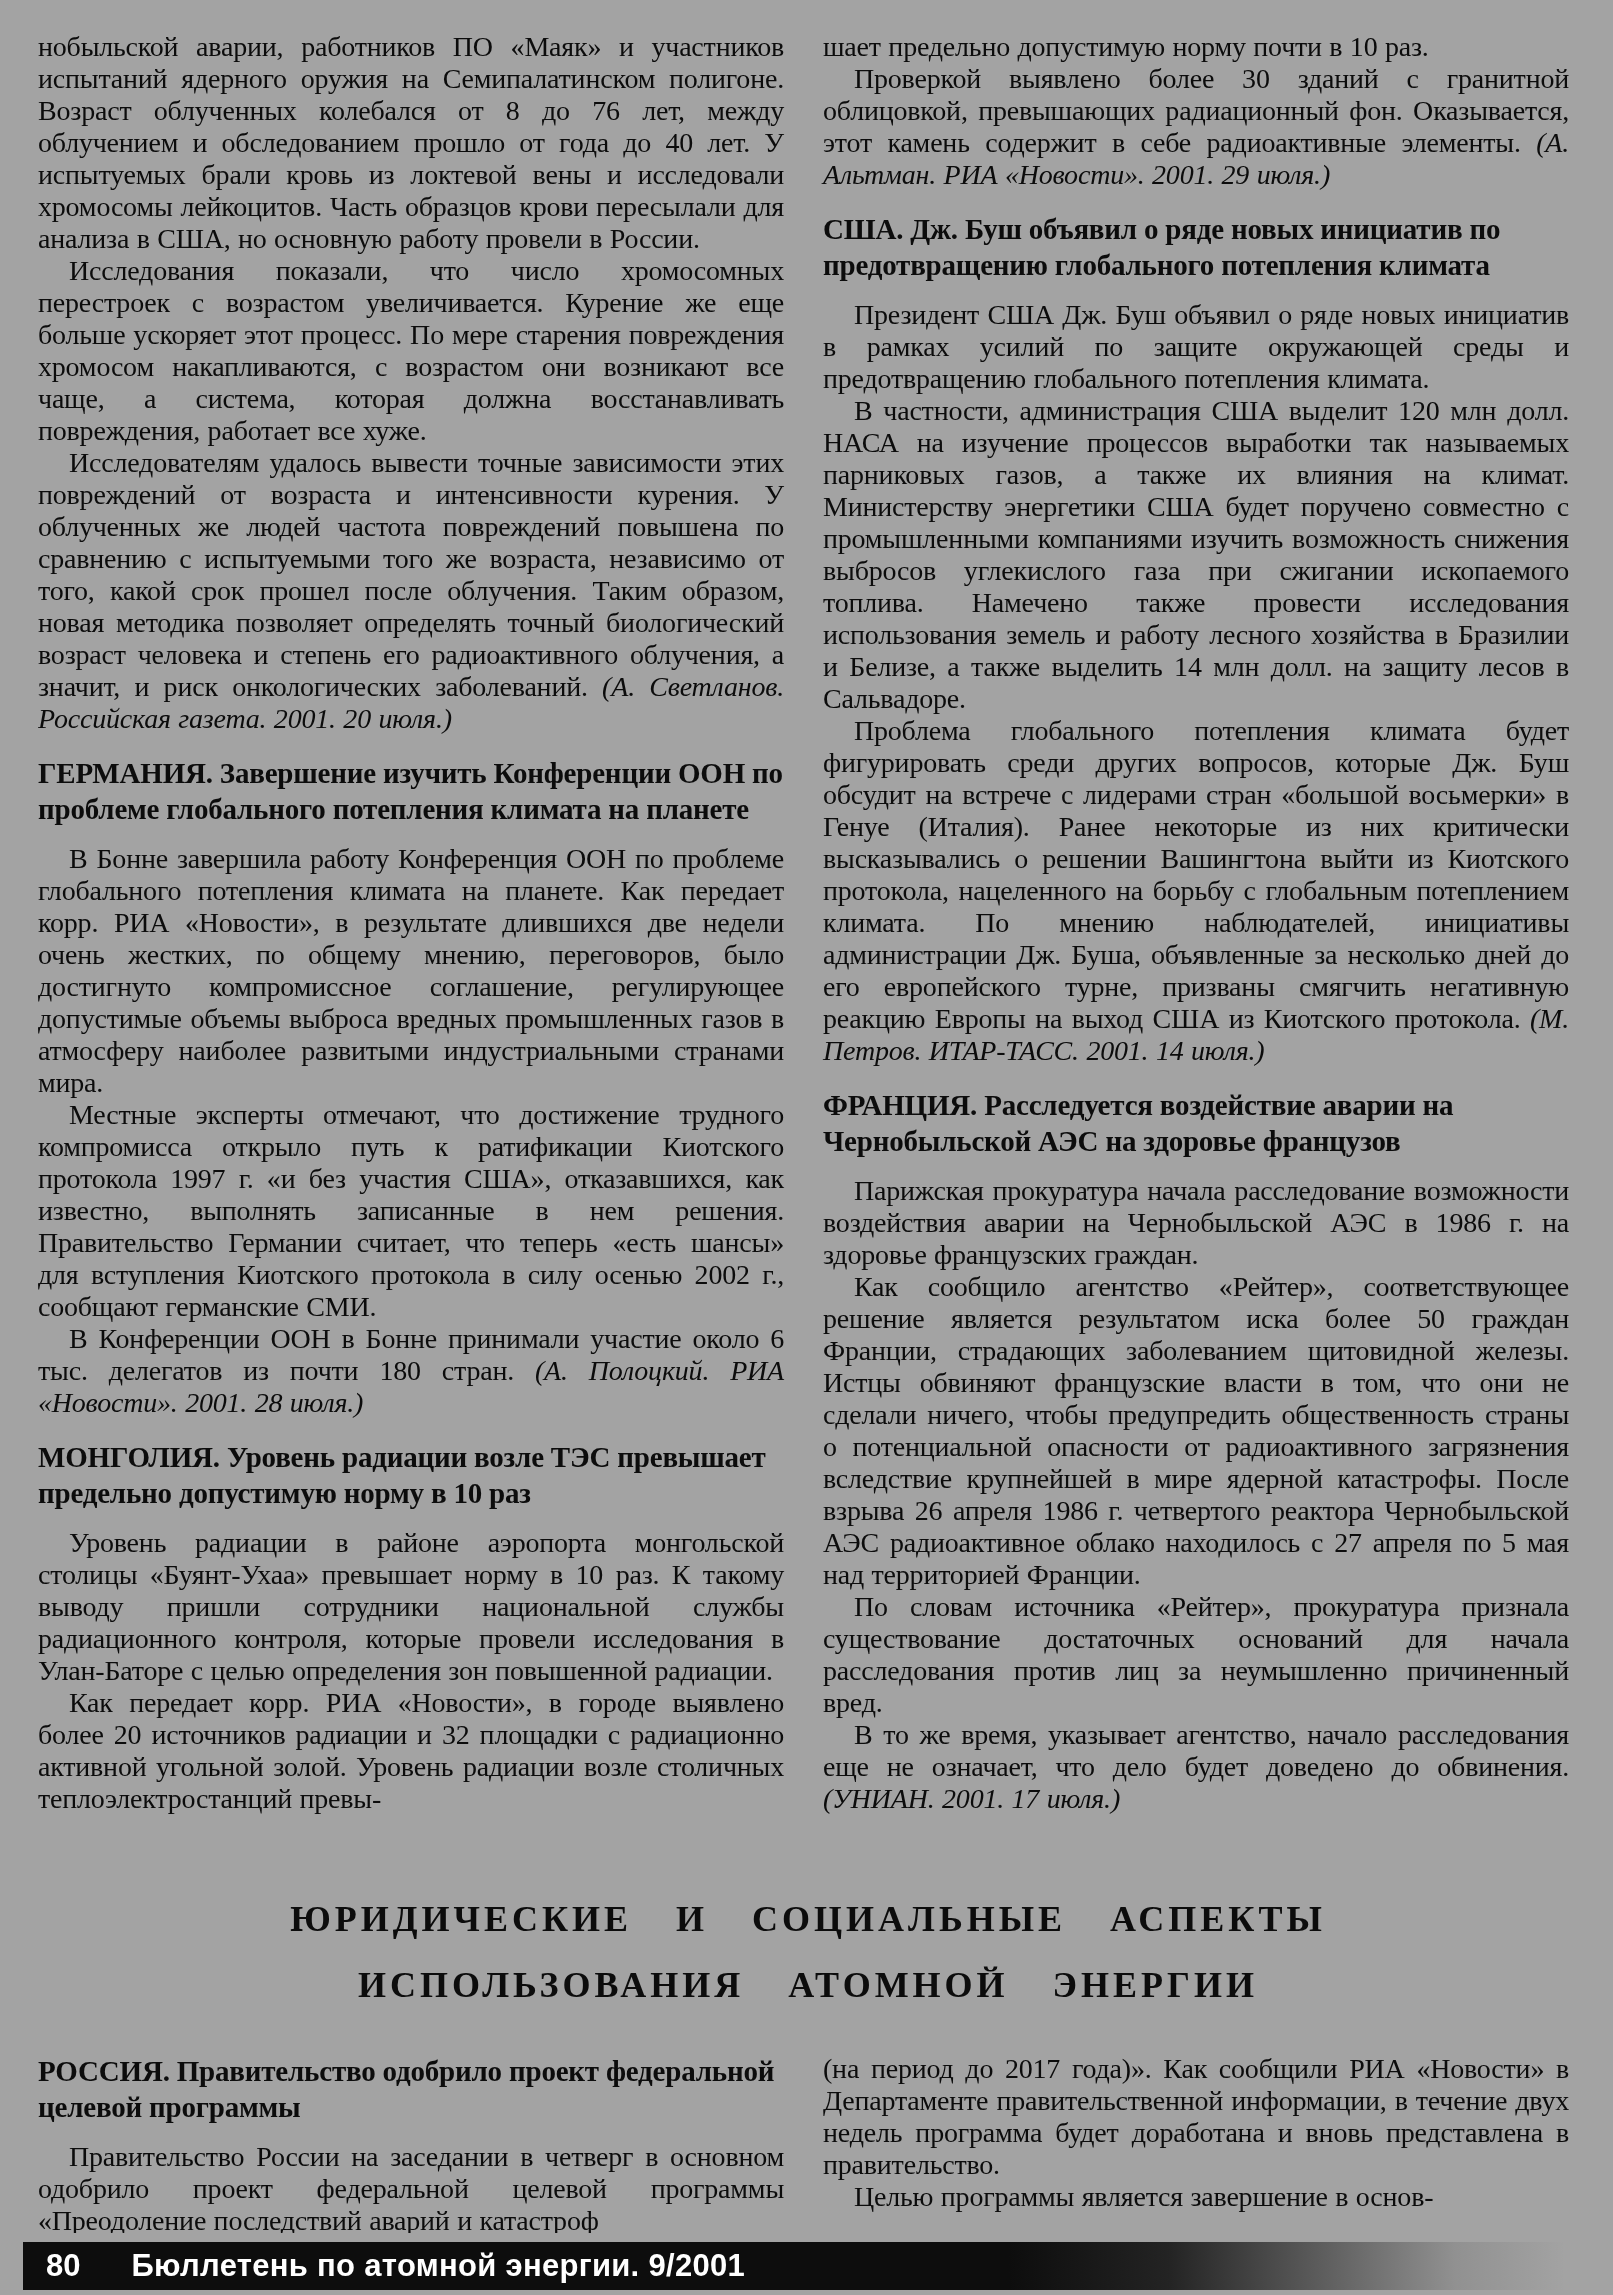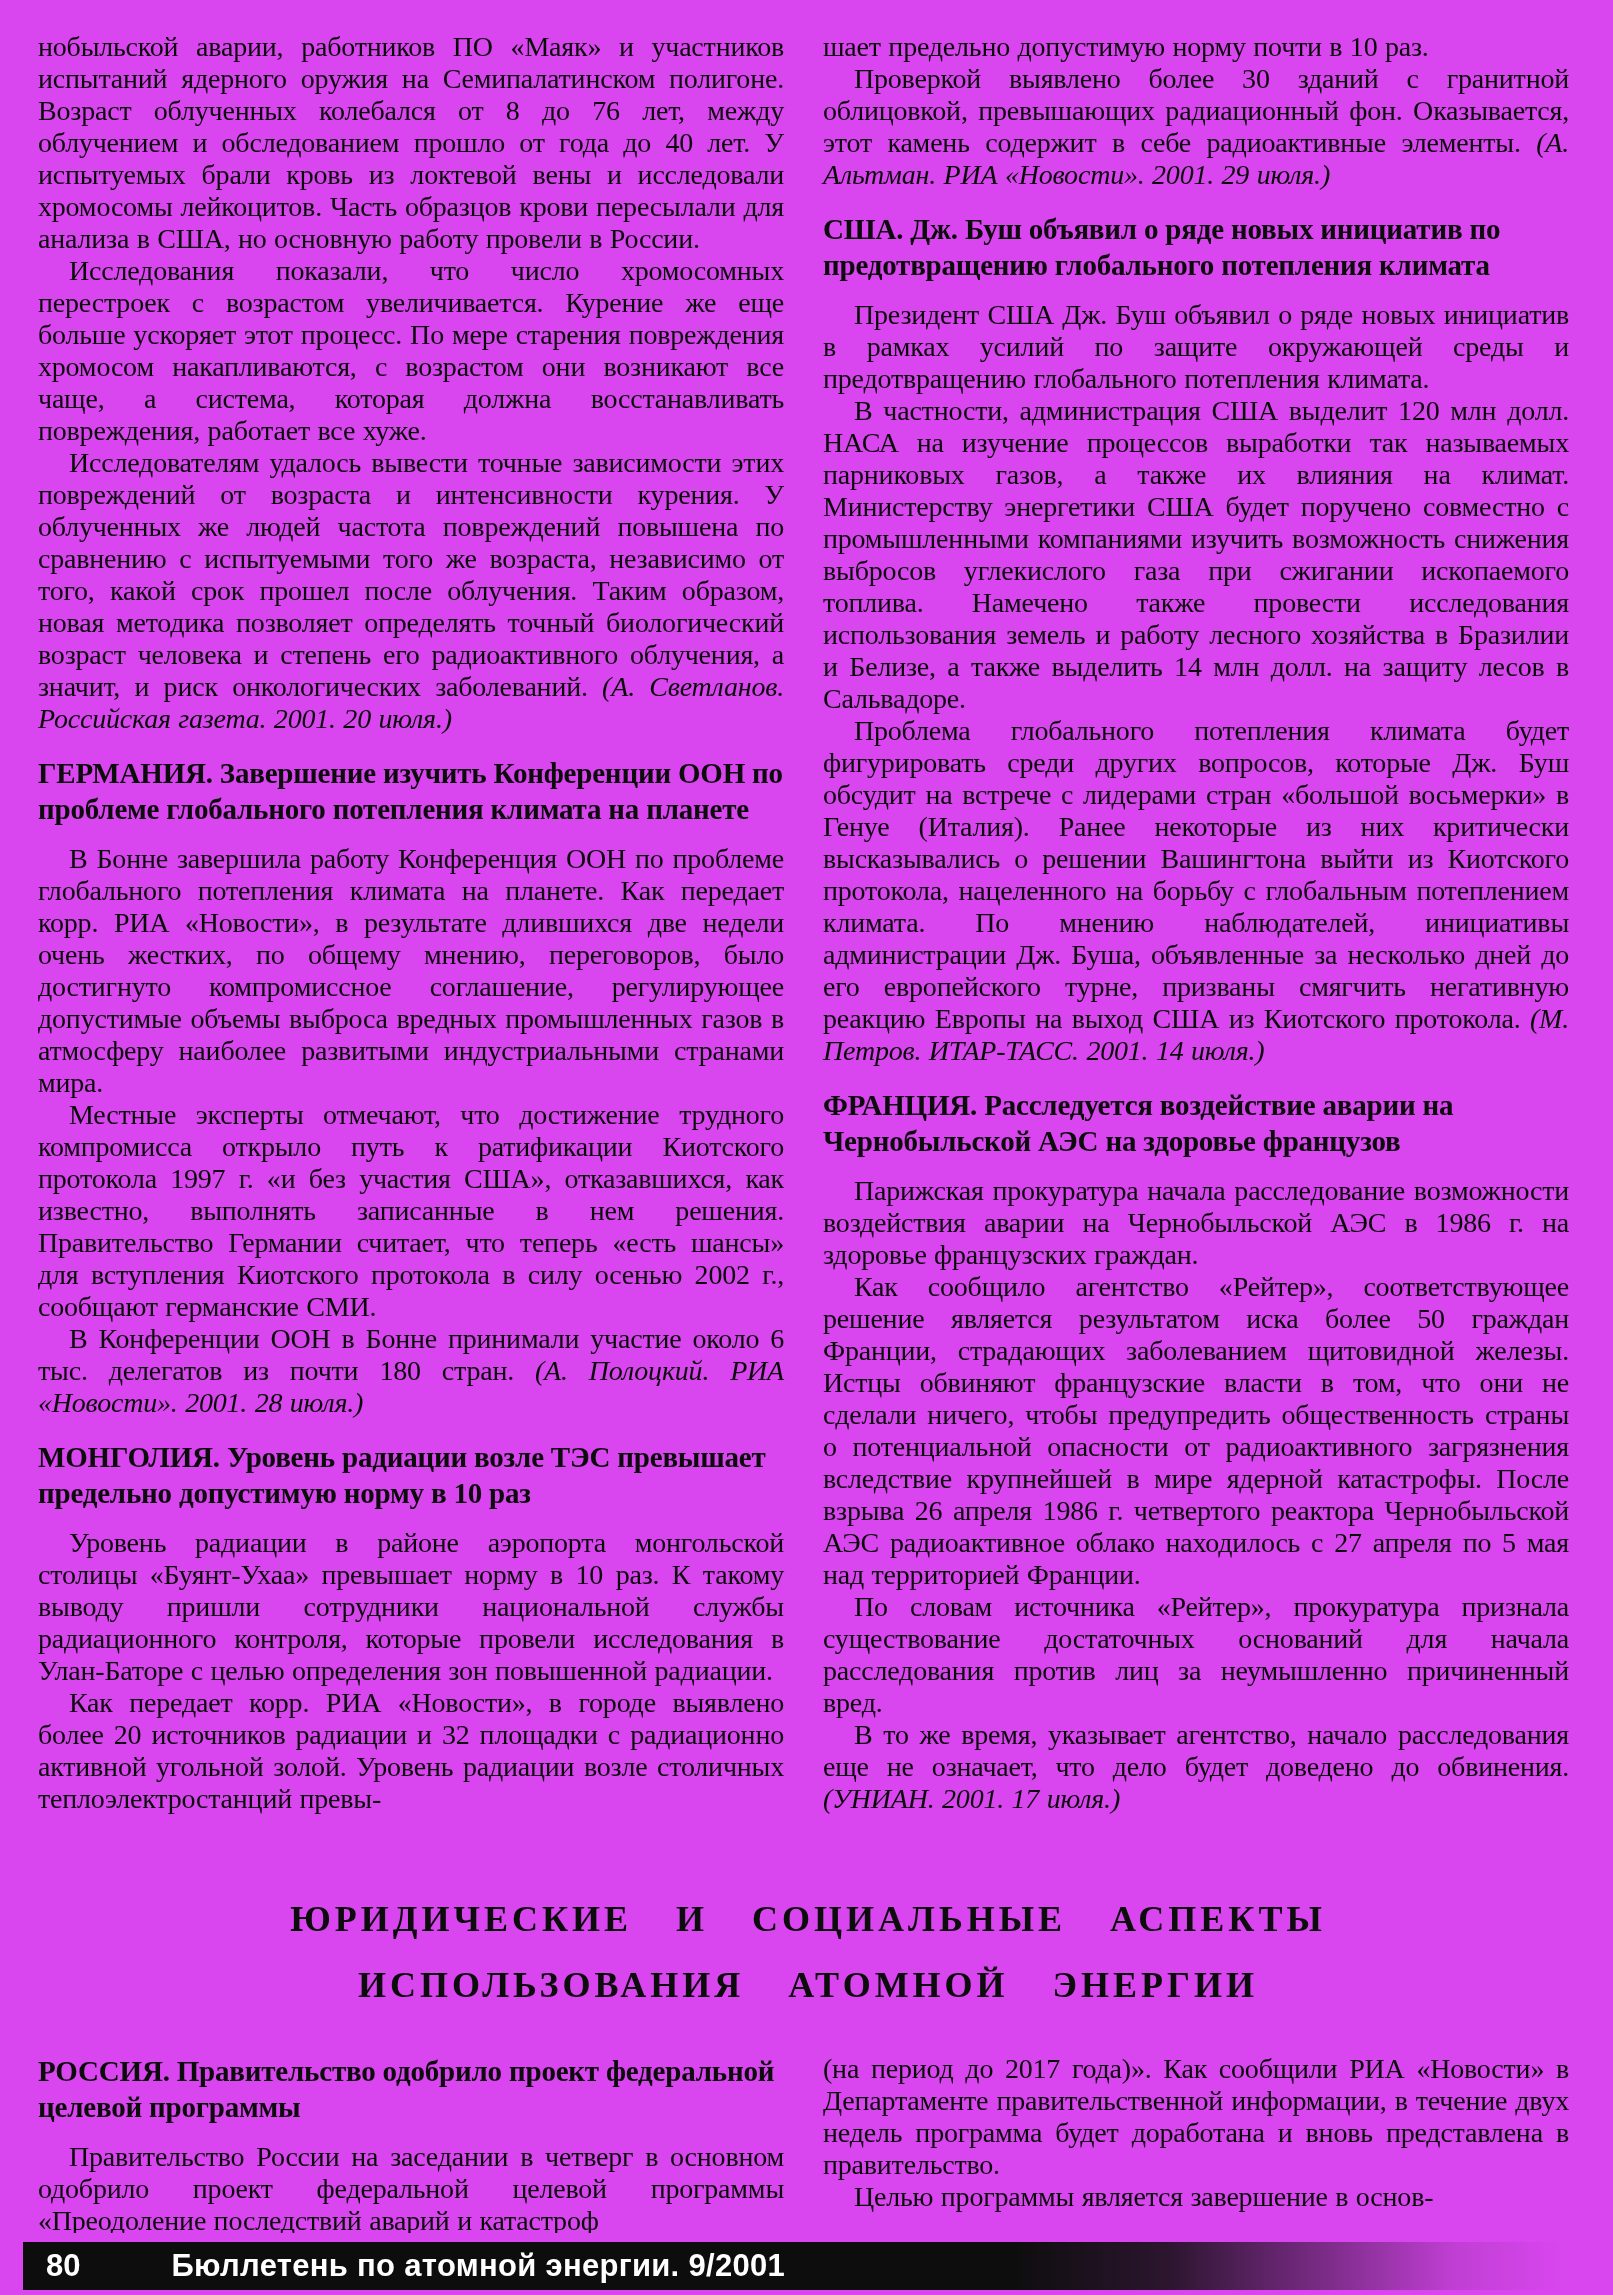--- a/index.html
+++ b/index.html
@@ -1,21 +1,21 @@
 <!DOCTYPE html>
 <html lang="ru" style="font-size:10.8px"><head>
 <meta charset="utf-8">
 <style>
   html, body { margin: 0; padding: 0; background: #ffffff; }
   .page {
     position: relative;
     width: 1614px;
     height: 2295px;
     margin: 0 auto;
-    background: #d946ef;
+    background: #a3a3a3;
     color: #0c0c0c;
     font-family: "Liberation Serif", "DejaVu Serif", serif;
     overflow: hidden;
     box-sizing: border-box;
     padding: 31px 36px 0 38px;
   }
   .columns {
     display: flex;
     gap: 39px;
     height: 1832px;
@@ -68,21 +68,20 @@
     background: linear-gradient(to right,
       #0d0d0d 0%, #0d0d0d 62%,
       rgba(13,13,13,0.85) 72%,
       rgba(13,13,13,0.45) 82%,
       rgba(13,13,13,0.12) 90%,
       rgba(13,13,13,0) 97%);
     color: #ffffff;
     font-family: "Liberation Sans", "DejaVu Sans", sans-serif;
     font-weight: bold;
     font-size: 31px;
-    gap: 40px;
   }
   .footer-bar .page-num { margin-left: 23px; }
   .footer-bar .footer-title { margin-left: 51px; letter-spacing: 0.3px; }
 </style>
 </head>
 <body>
 
 <div class="page">
 
   <div class="columns">

